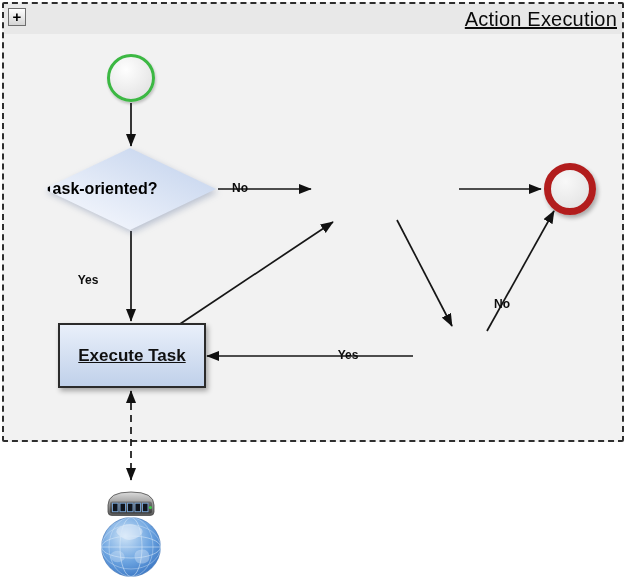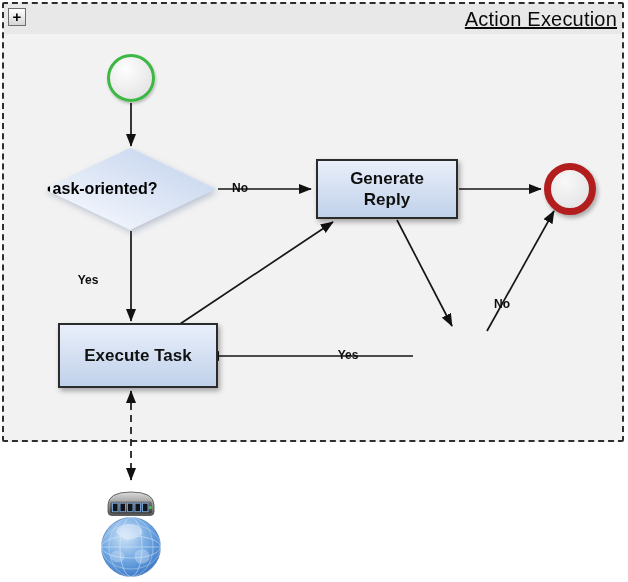--- a/index.html
+++ b/index.html
@@ -45,21 +45,21 @@
   .node { position:absolute; z-index:3; box-sizing:border-box;
           display:flex; align-items:center; justify-content:center; color:#101010; }
   .task {
     border:2px solid #2b2b2b;
     background:linear-gradient(to bottom, var(--task-fill-top,#e9effa), var(--task-fill-bottom,#c0d1ea));
     box-shadow:2px 3px 5px rgba(0,0,0,0.32);
     font-size:17px; font-weight:600; text-align:center; line-height:1.25;
   }
   #generate-reply { left:316px; top:159px; width:142px; height:60px; }
   #generate-reply .lbl { width:96px; }
-  #execute-task   { left:58px;  top:323px; width:160px; height:65px; }
+  #execute-task   { left:58px;  top:323px; width:148px; height:65px;text-decoration:underline; }
 
   .decision-wrap { position:absolute; z-index:3;
                    filter:drop-shadow(2px 3px 3px rgba(90,110,150,0.35)); }
   .decision {
     width:100%; height:100%;
     clip-path:polygon(50% 0, 100% 50%, 50% 100%, 0 50%);
     background:linear-gradient(205deg, var(--decision-fill-bottom,#c6d5ee) 12%, var(--decision-fill-top,#eff3fb) 78%);
     display:flex; align-items:center; justify-content:flex-start;
     font-size:16px; font-weight:700; white-space:nowrap;
   }
@@ -122,23 +122,20 @@
   </svg>
 
   <div class="event" id="start-event"></div>
 
   <div class="decision-wrap" id="task-oriented-wrap">
     <div class="decision">
       <span class="lbl">Task-oriented?</span>
     </div>
   </div>
 
-  <div class="node task" id="generate-reply">
-    <span class="lbl">Generate Reply</span>
-  </div>
 
   <div class="node task" id="execute-task">
     <span class="lbl">Execute Task</span>
   </div>
 
 
   <div class="event" id="end-event"></div>
 
   <div class="edge-label" id="lbl-no-1">No</div>
   <div class="edge-label" id="lbl-yes-2">Yes</div>

